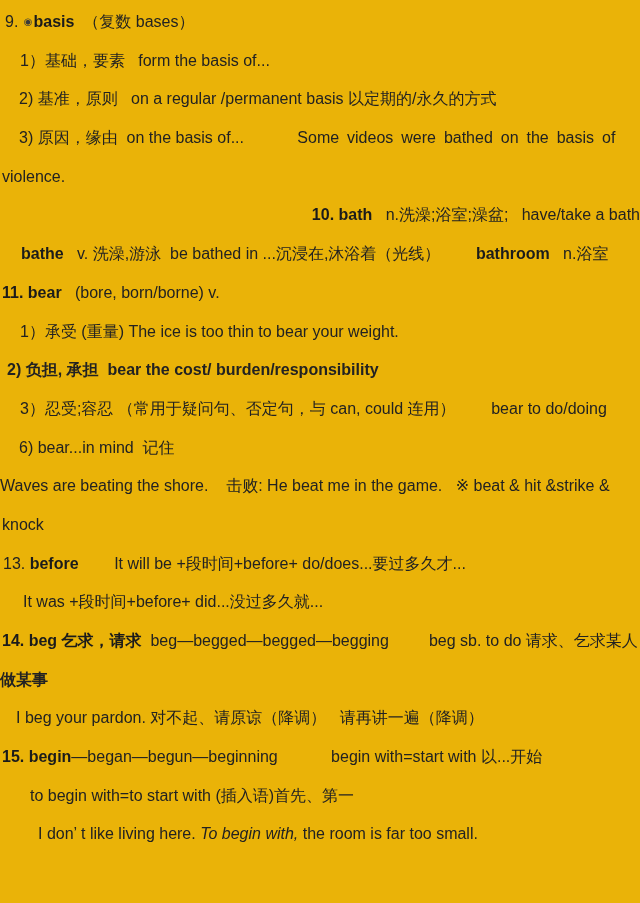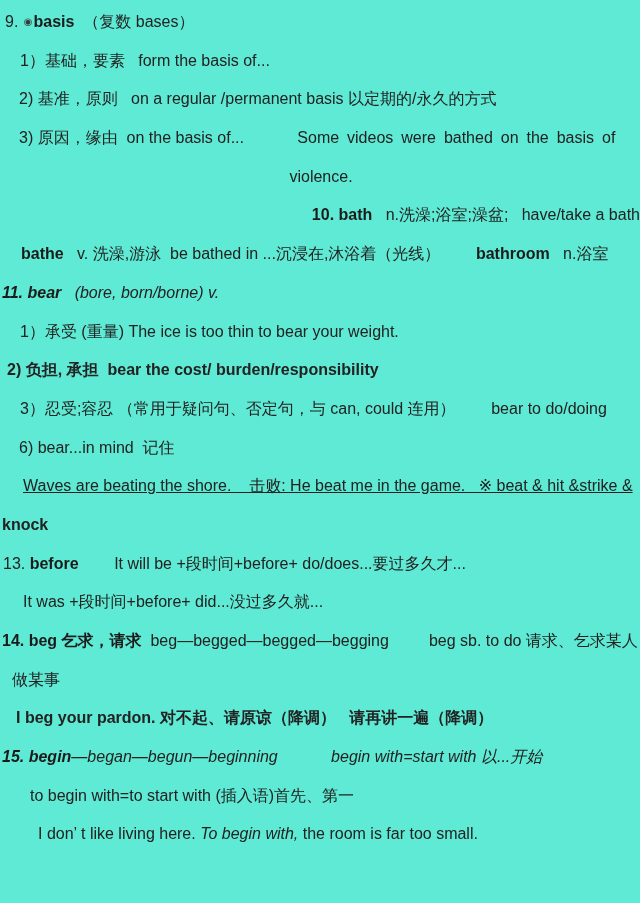--- a/index.html
+++ b/index.html
@@ -8,21 +8,21 @@
     background:#ffffff;
     font-family:"Liberation Sans","DejaVu Sans",sans-serif;
     font-size:16px;
     color:#222222;
     overflow:hidden;
   }
   .page{
     width:640px;height:903px;
     padding-top:3px;
     box-sizing:border-box;
-    background:#5eead4;
+    background:#eab308;
   }
   .line{
     height:38.7px;
     line-height:38.7px;
     white-space:pre;
     overflow:hidden;
   }
   .b{font-weight:700;color:#1b1b1b;}
   .i{font-style:italic;margin-top:44px;}
   .marker{
@@ -34,31 +34,31 @@
   .spread{word-spacing:3.5px;}
 </style>
 </head>
 <body>
 
 <div class="page">
     <div class="line" style="padding-left: 5px;"><span>9. </span><span class="marker">◉</span><span class="b">basis</span><span>  （复数 bases）</span></div>
     <div class="line" style="padding-left: 20px;"><span>1）基础，要素   form the basis of...</span></div>
     <div class="line" style="padding-left: 19px;"><span>2) 基准，原则   on a regular /permanent basis 以定期的/永久的方式</span></div>
     <div class="line" style="padding-left: 19px;"><span>3) 原因，缘由  on the basis of...</span><span>            </span><span class="spread">Some videos were bathed on the basis of</span></div>
-    <div class="line" style="padding-left: 2px; text-align: center;"><span>violence.</span></div>
+    <div class="line" style="padding-left: 2px;"><span>violence.</span></div>
     <div class="line" style="padding-left: 2px; text-align: right;"><span class="b">10. bath</span><span>   n.洗澡;浴室;澡盆;   have/take a bath</span></div>
     <div class="line" style="padding-left: 21px;"><span class="b">bathe</span><span>   v. 洗澡,游泳  be bathed in ...沉浸在,沐浴着（光线）</span><span>        </span><span class="b">bathroom</span><span>   n.浴室</span></div>
-    <div class="line" style="padding-left: 2px; font-style: italic;"><span class="b">11. bear</span><span>   (bore, born/borne) v.</span></div>
+    <div class="line" style="padding-left: 2px;"><span class="b">11. bear</span><span>   (bore, born/borne) v.</span></div>
     <div class="line" style="padding-left: 20px;"><span>1）承受 (重量) The ice is too thin to bear your weight.</span></div>
     <div class="line" style="padding-left: 7px; font-weight: bold;"><span>2) 负担, 承担  bear the cost/ burden/responsibility</span></div>
     <div class="line" style="padding-left: 20px;"><span>3）忍受;容忍 （常用于疑问句、否定句，与 can, could 连用）</span><span>        </span><span>bear to do/doing</span></div>
     <div class="line" style="padding-left: 19px;"><span>6) bear...in mind  记住</span></div>
-    <div class="line" style="padding-left: 23px; text-decoration: underline;"><span>Waves are beating the shore.    击败: He beat me in the game.   ※ beat &amp; hit &amp;strike &amp;</span></div>
-    <div class="line" style="padding-left: 2px; font-weight: bold;"><span>knock</span></div>
+    <div class="line" style=""><span>Waves are beating the shore.    击败: He beat me in the game.   ※ beat &amp; hit &amp;strike &amp;</span></div>
+    <div class="line" style="padding-left: 2px;"><span>knock</span></div>
     <div class="line" style="padding-left: 3px;"><span>13. </span><span class="b">before</span><span>        It will be +段时间+before+ do/does...要过多久才...</span></div>
     <div class="line" style="padding-left: 23px;"><span>It was +段时间+before+ did...没过多久就...</span></div>
     <div class="line" style="padding-left: 2px;"><span class="b">14. beg 乞求，请求</span><span>  beg—begged—begged—begging</span><span>         </span><span>beg sb. to do 请求、乞求某人</span></div>
-    <div class="line" style="padding-left: 12px;"><span>做某事</span></div>
-    <div class="line" style="padding-left: 16px; font-weight: bold;"><span>I beg your pardon. 对不起、请原谅（降调）   请再讲一遍（降调）</span></div>
-    <div class="line" style="padding-left: 2px; font-style: italic;"><span class="b">15. begin</span><span>—began—begun—beginning</span><span>            </span><span>begin with=start with 以...开始</span></div>
+    <div class="line" style="padding-left: 0px; font-weight: bold;"><span>做某事</span></div>
+    <div class="line" style="padding-left: 16px;"><span>I beg your pardon. 对不起、请原谅（降调）   请再讲一遍（降调）</span></div>
+    <div class="line" style="padding-left: 2px;"><span class="b">15. begin</span><span>—began—begun—beginning</span><span>            </span><span>begin with=start with 以...开始</span></div>
     <div class="line" style="padding-left: 30px;"><span>to begin with=to start with (插入语)首先、第一</span></div>
     <div class="line" style="padding-left: 38px;"><span>I don’ t like living here. </span><span class="i">To begin with,</span><span> the room is far too small.</span></div>
   </div>
 
 </body></html>

